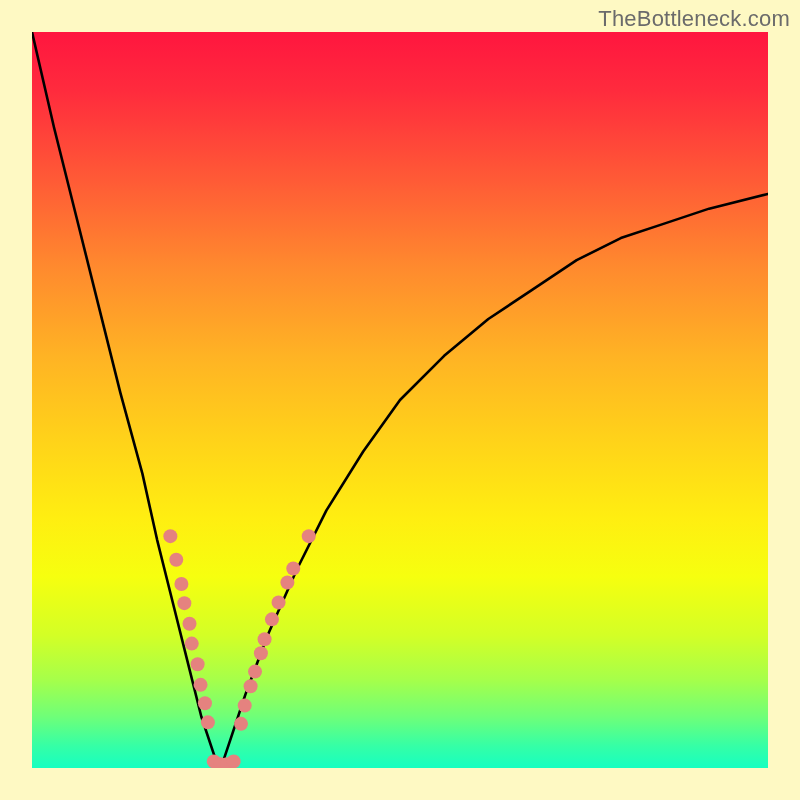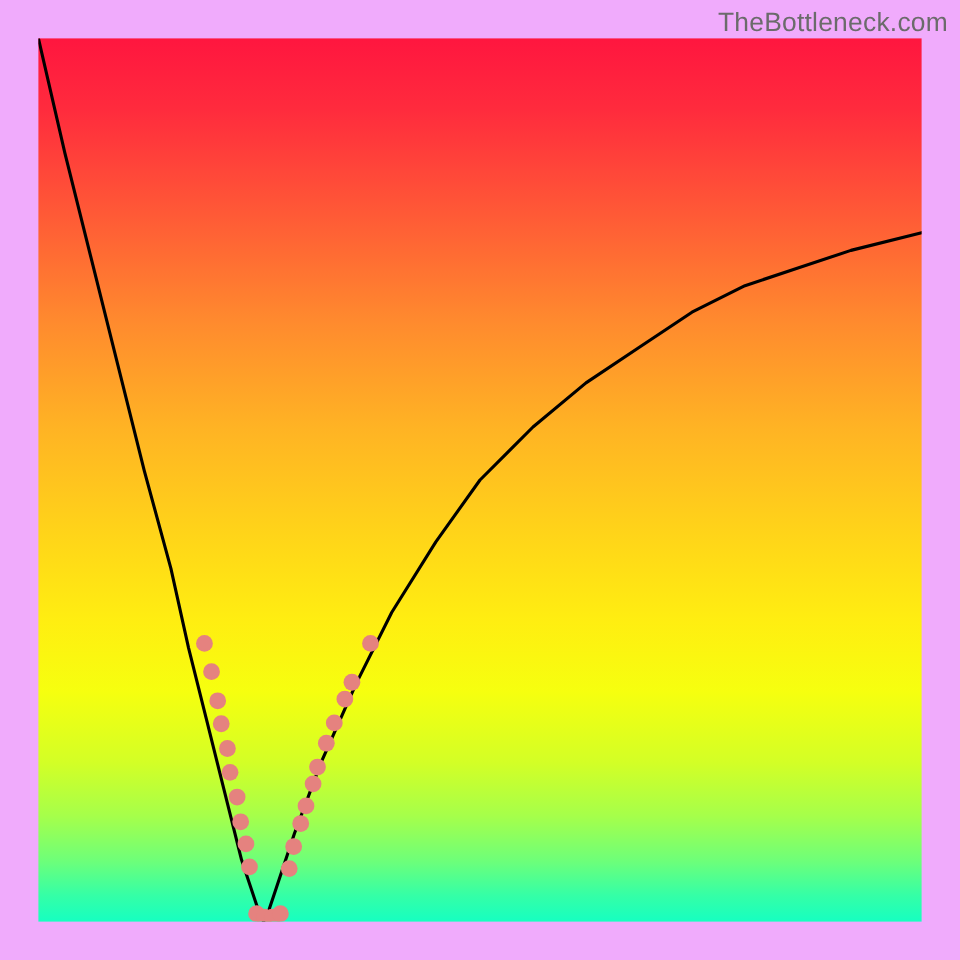--- a/index.html
+++ b/index.html
@@ -10,21 +10,21 @@
     overflow: hidden;
     background: #000;
     font-family: Arial, Helvetica, sans-serif;
   }
   .frame {
     position: absolute;
     left: 0;
     top: 0;
     width: 800px;
     height: 800px;
-    background: #f0abfc;
+    background: #fef9c3;
   }
   .plot {
     position: absolute;
     left: 32px;
     top: 32px;
     width: 736px;
     height: 736px;
   }
   .gradient {
     position: absolute;

